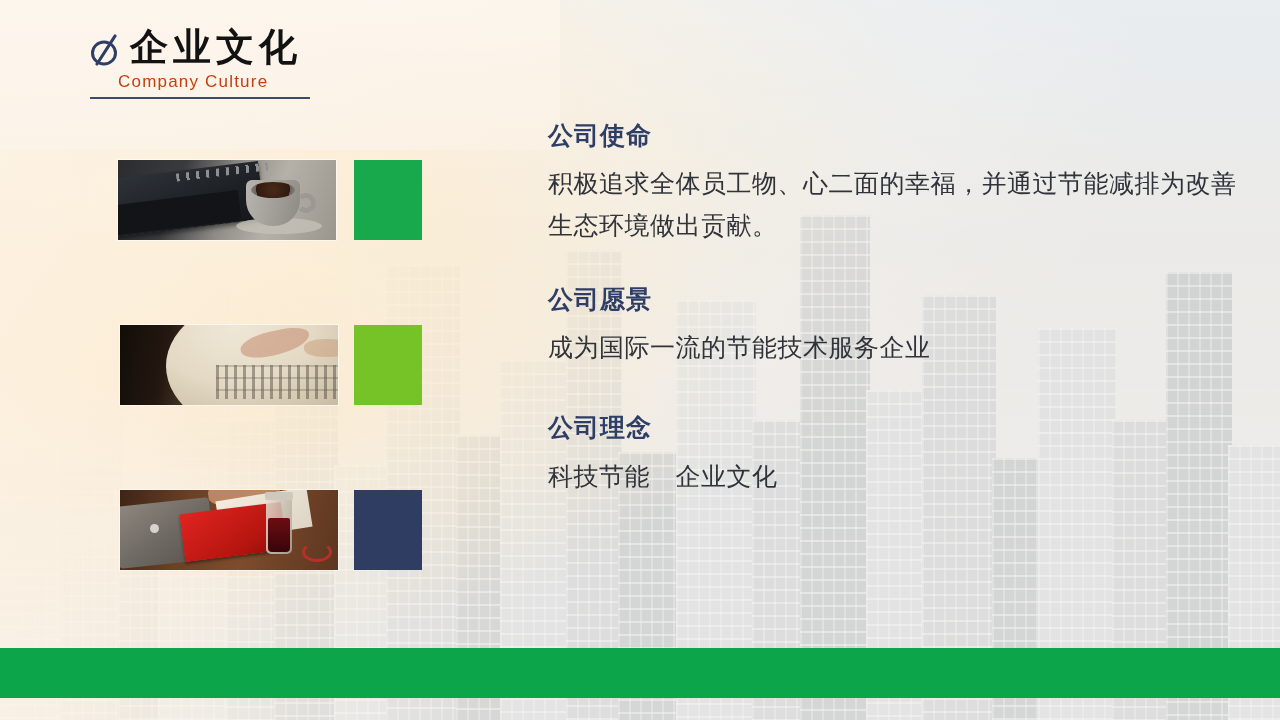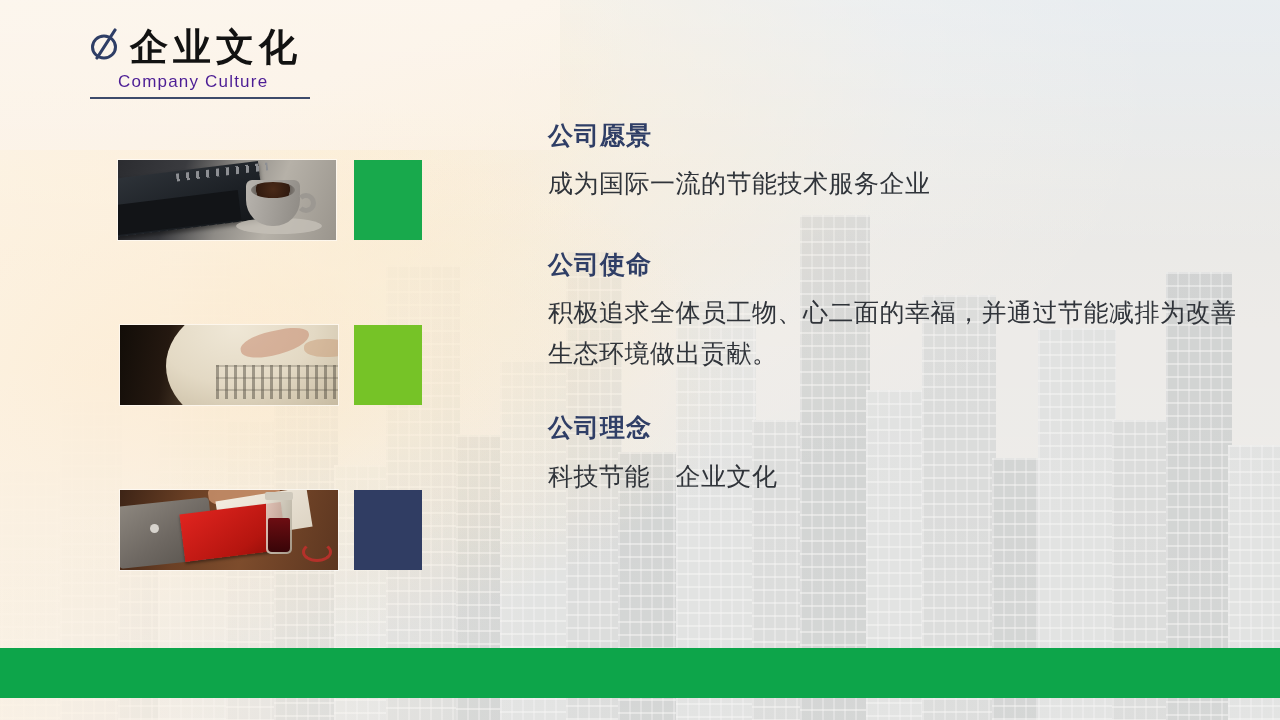--- a/index.html
+++ b/index.html
@@ -51,29 +51,29 @@
     position:absolute; left:0; top:0; width:560px; height:150px;
     background:linear-gradient(160deg,#fbf2e6 0%, #fbf1e4 55%, rgba(251,241,228,.55) 100%);
   }
   .bg-haze {
     position:absolute; inset:0;
     background:linear-gradient(180deg, rgba(255,255,255,.30) 0%, rgba(255,255,255,.05) 35%, rgba(255,255,255,.12) 100%);
   }
 
   
   .title-block { position:absolute; left:90px; top:28px; width:330px; }
-  .title-row { display:flex; align-items:flex-start; gap:10px; }
+  .title-row { display:flex; align-items:flex-end; gap:10px; }
   .brand-mark { width:30px; height:34px; flex:0 0 auto; }
   .title-cn {
     font-size:38px; font-weight:700; color:#121212;
     letter-spacing:5px; line-height:1.05; white-space:nowrap;
   }
   .title-en {
     margin-top:4px; margin-left:28px;
-    font-size:17px; color:#4c1d95; letter-spacing:1.2px; white-space:nowrap;
+    font-size:17px; color:#c2410c; letter-spacing:1.2px; white-space:nowrap;
   }
   .title-rule {
     margin-top:5px; margin-left:0; width:220px; height:2px; background:#3d4b6b;
   }
 
   
   .logo { position:absolute; right:42px; top:40px; display:flex; align-items:flex-end; gap:3px; }
   .logo-word {
     font-size:31px; font-weight:700; color:#8cc63f; letter-spacing:-1.2px;
     line-height:1; font-family:"DejaVu Sans",sans-serif;
@@ -236,30 +236,30 @@
           <div class="bottle-fill"></div>
           <div class="cap"></div>
       </div>
       <div class="swatch" style="left:236px; background:#303d63;"></div>
     </div>
 
   </div>
 
   <div class="content">
 
+    <div class="sect mission">
+      <div class="sect-h">公司使命</div>
+      <div class="sect-b" style="width:690px;"> 积极追求全体员工物、心二面的幸福，并通过节能减排为改善生态环境做出贡献。</div>
+    </div>
+
     <div class="sect vision">
       <div class="sect-h">公司愿景</div>
       <div class="sect-b"> 成为国际一流的节能技术服务企业</div>
     </div>
 
-    <div class="sect mission">
-      <div class="sect-h">公司使命</div>
-      <div class="sect-b" style="width:690px;"> 积极追求全体员工物、心二面的幸福，并通过节能减排为改善生态环境做出贡献。</div>
-    </div>
-
     <div class="sect philosophy">
       <div class="sect-h">公司理念</div>
       <div class="sect-b">科技节能　企业文化</div>
     </div>
 
   </div>
 
   <div class="footer-bar" style="background:#0da54a;"></div>
 
 </div>

